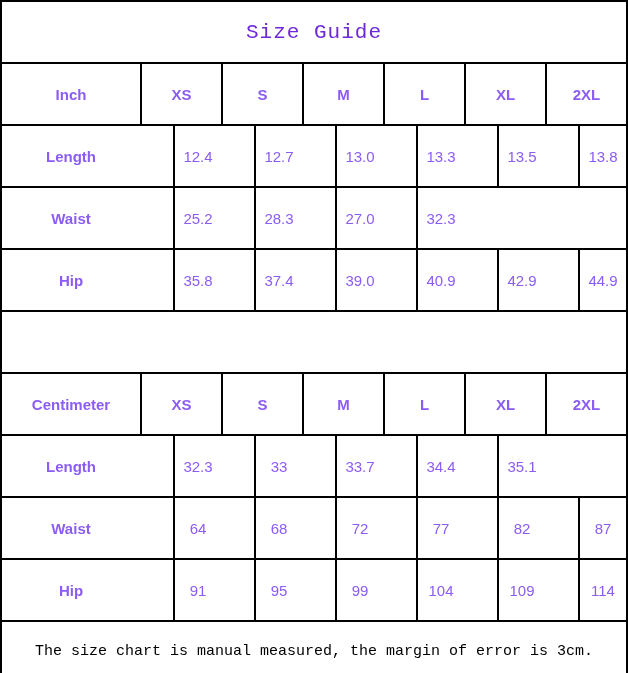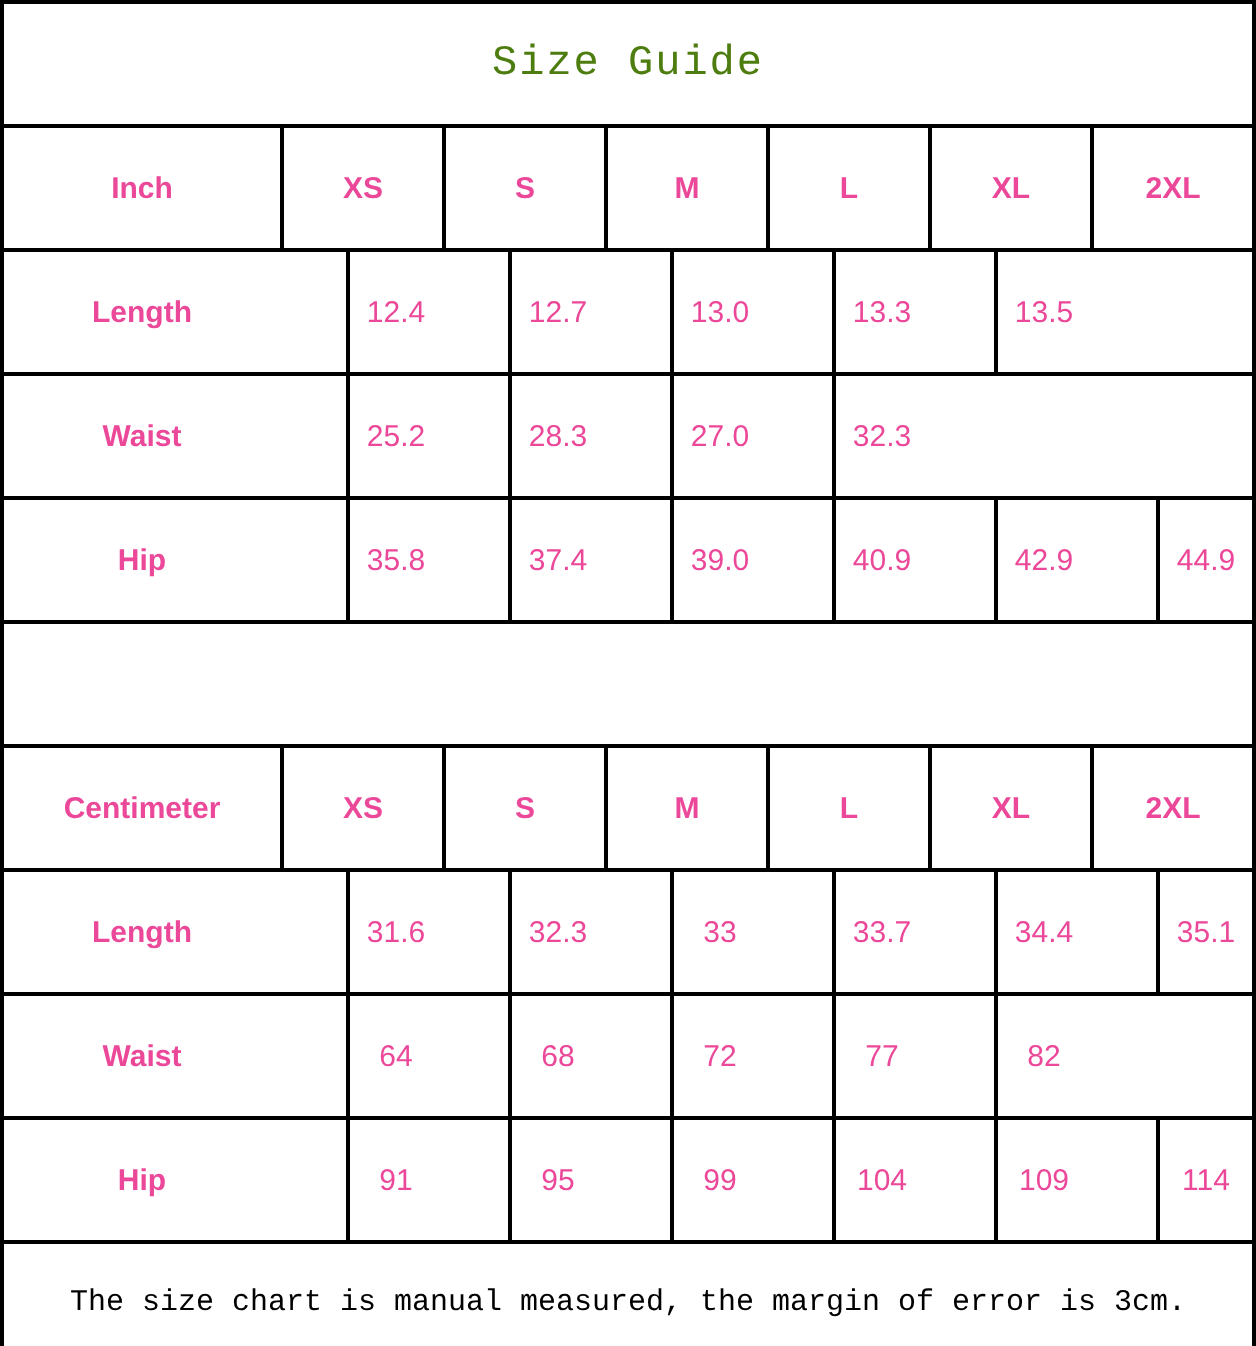--- a/index.html
+++ b/index.html
@@ -20,34 +20,34 @@
 
   .row { height: 60px; }
 
   .title-row {
     display: flex;
     align-items: center;
     justify-content: center;
     font-family: "Liberation Mono", monospace;
     font-size: 21px;
     letter-spacing: 1px;
-    color: #4d7c0f;
+    color: #6d28d9;
   }
 
   .trow {
     display: grid;
     grid-template-columns: 138px repeat(6, 1fr);
   }
   .cell {
     height: 60px;
     display: flex;
     align-items: center;
     justify-content: center;
     font-size: 15px;
-    color: #ec4899;
+    color: #8b5cf6;
     overflow: hidden;
     white-space: nowrap;
   }
   .cell + .cell { border-left: 2px solid #000000; }
   .header-cell, .label-cell { font-weight: bold; }
 
   .gap-row { height: 62px; }
 
   .footer-row {
     display: flex;
@@ -75,20 +75,21 @@
         <div class="cell header-cell">XL</div>
         <div class="cell header-cell">2XL</div>
       </div>
       <div class="trow">
         <div class="cell label-cell">Length</div>
         <div class="cell">12.4</div>
         <div class="cell">12.7</div>
         <div class="cell">13.0</div>
         <div class="cell">13.3</div>
         <div class="cell">13.5</div>
+        <div class="cell">13.8</div>
       </div>
       <div class="trow">
         <div class="cell label-cell">Waist</div>
         <div class="cell">25.2</div>
         <div class="cell">28.3</div>
         <div class="cell">27.0</div>
         <div class="cell">32.3</div>
       </div>
       <div class="trow">
         <div class="cell label-cell">Hip</div>
@@ -108,34 +109,34 @@
         <div class="cell label-cell header-cell">Centimeter</div>
         <div class="cell header-cell">XS</div>
         <div class="cell header-cell">S</div>
         <div class="cell header-cell">M</div>
         <div class="cell header-cell">L</div>
         <div class="cell header-cell">XL</div>
         <div class="cell header-cell">2XL</div>
       </div>
       <div class="trow">
         <div class="cell label-cell">Length</div>
-        <div class="cell">31.6</div>
         <div class="cell">32.3</div>
         <div class="cell">33</div>
         <div class="cell">33.7</div>
         <div class="cell">34.4</div>
         <div class="cell">35.1</div>
       </div>
       <div class="trow">
         <div class="cell label-cell">Waist</div>
         <div class="cell">64</div>
         <div class="cell">68</div>
         <div class="cell">72</div>
         <div class="cell">77</div>
         <div class="cell">82</div>
+        <div class="cell">87</div>
       </div>
       <div class="trow">
         <div class="cell label-cell">Hip</div>
         <div class="cell">91</div>
         <div class="cell">95</div>
         <div class="cell">99</div>
         <div class="cell">104</div>
         <div class="cell">109</div>
         <div class="cell">114</div>
       </div>

